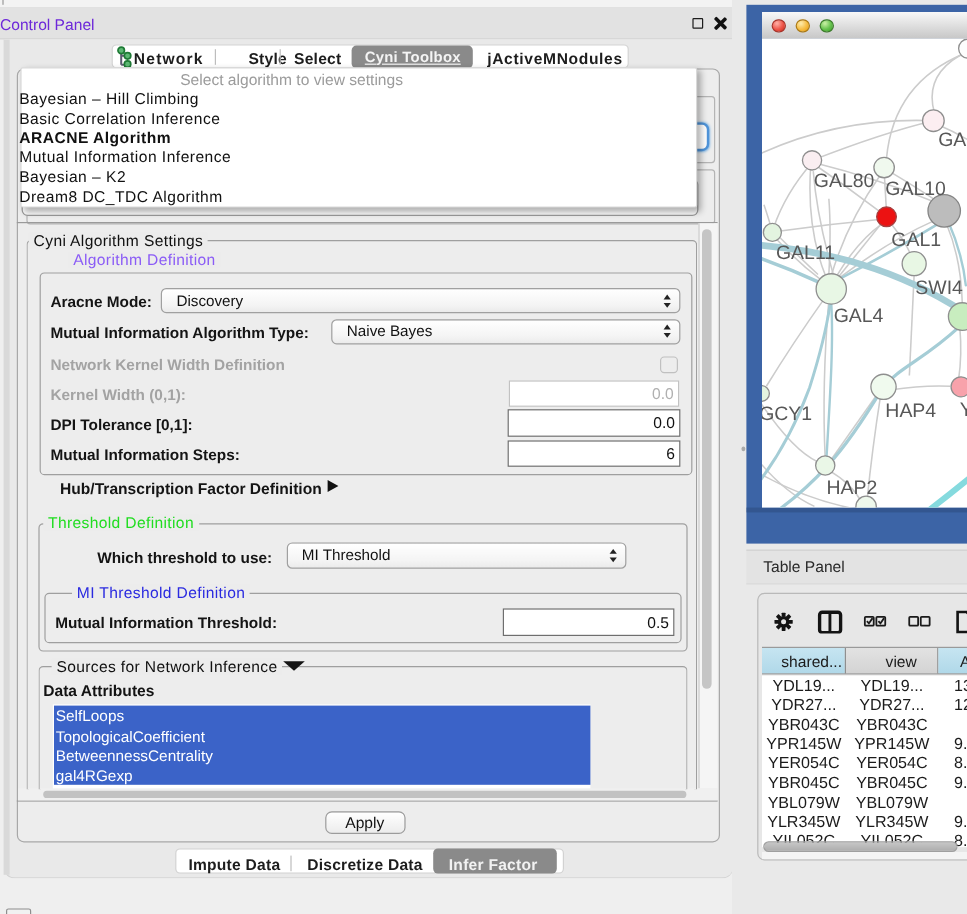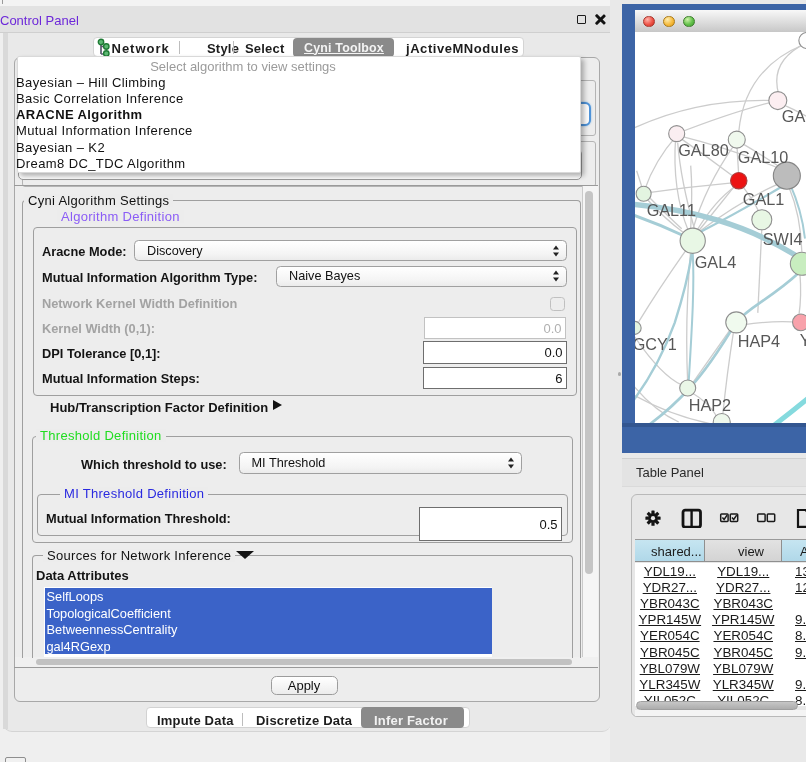--- a/index.html
+++ b/index.html
@@ -10,21 +10,21 @@
 .grp{position:absolute;border:1px solid #9f9f9f;border-radius:4px;}
 .combo{position:absolute;background:linear-gradient(#ffffff,#f4f4f4 70%,#ebebeb);border:1px solid #a0a0a0;border-radius:4.5px;font:12.7px "Liberation Sans",sans-serif;color:#111;white-space:nowrap;box-sizing:border-box;}
 .combo .ct{position:absolute;left:12px;top:50%;transform:translateY(-50%);}
 .arrud{position:absolute;right:6px;top:50%;transform:translateY(-50%);width:7px;height:11px;}
 .arrud:before{content:"";position:absolute;left:0;top:0;border-left:3.5px solid transparent;border-right:3.5px solid transparent;border-bottom:4.5px solid #222;}
 .arrud:after{content:"";position:absolute;left:0;bottom:0;border-left:3.5px solid transparent;border-right:3.5px solid transparent;border-top:4.5px solid #222;}
 .fld{position:absolute;background:#fff;border:1.5px solid #6e6e6e;font:13px "Liberation Sans",sans-serif;color:#111;text-align:right;box-sizing:border-box;white-space:nowrap;}
 .fld span{position:absolute;right:3.5px;top:50%;transform:translateY(-50%);}
 .tabtxt{position:absolute;font:700 13px "Liberation Sans",sans-serif;color:#1d1d1d;white-space:nowrap;letter-spacing:.2px;}
 .sep{position:absolute;width:1px;background:#bdbdbd;}
-.row3{position:absolute;font:13.4px "Liberation Sans",sans-serif;color:#1b1b1b;white-space:nowrap;text-decoration:underline;}
+.row3{position:absolute;font:13.4px "Liberation Sans",sans-serif;color:#1b1b1b;white-space:nowrap;}
 </style></head>
 <body>
 
 <div class="abs" style="left:0;top:0;width:620px;height:6px;background:#f3f3f3;border-bottom:1px solid #d8d8d8;"></div>
 <div class="abs" style="left:2px;top:0;width:1px;height:4px;background:#9a9a9a;"></div>
 <div class="abs" style="left:0;top:6px;width:620px;height:26px;background:#e2e2e2;border-bottom:1px solid #cfcfcf;"></div>
 <div class="abs" style="left:0;top:13px;font:13px 'Liberation Sans',sans-serif;color:#6d28d9;">Control Panel</div>
 
 <div class="abs" style="left:577px;top:15px;width:7px;height:7px;border:1.6px solid #1c1c1c;border-radius:1px;"></div>
 <div class="abs" style="left:594px;top:14px;width:11px;height:11px;">
@@ -98,21 +98,21 @@
 <div class="lbl" style="left:81px;top:456.5px;">Which threshold to use:</div>
 <div class="combo" style="left:238.5px;top:451.5px;width:283px;height:22.5px;">
     <span class="ct">MI Threshold</span>
     <span class="arrud"></span>
   </div>
 
 <div class="grp" style="left:37px;top:494px;width:529px;height:40px;"></div>
 <div class="gt" style="left:41px;top:487px;color:#2a2ae0;margin-left:19px;">MI Threshold Definition</div>
 
 <div class="lbl" style="left:46px;top:511px;">Mutual Information Threshold:</div>
-<div class="fld" style="left:419px;top:507px;width:143px;height:34px;">
+<div class="fld" style="left:419px;top:507px;width:143px;height:23px;">
     <span>0.5</span>
   </div>
 
 <div class="grp" style="left:32px;top:555px;width:539px;height:102px;border-bottom:none;border-radius:4px 4px 0 0;"></div>
 <div class="gt" style="left:43px;top:548.5px;">Sources for Network Inference</div>
 <div class="abs" style="left:236px;top:550.5px;width:0;height:0;border-left:9px solid transparent;border-right:9px solid transparent;border-top:8.5px solid #141414;"></div>
 
 <div class="lbl" style="left:36px;top:568px;font-size:13px;">Data Attributes</div>
 
 <div class="abs" style="left:43.5px;top:586.5px;width:448px;height:70px;background:#ffffff;overflow:hidden;">

